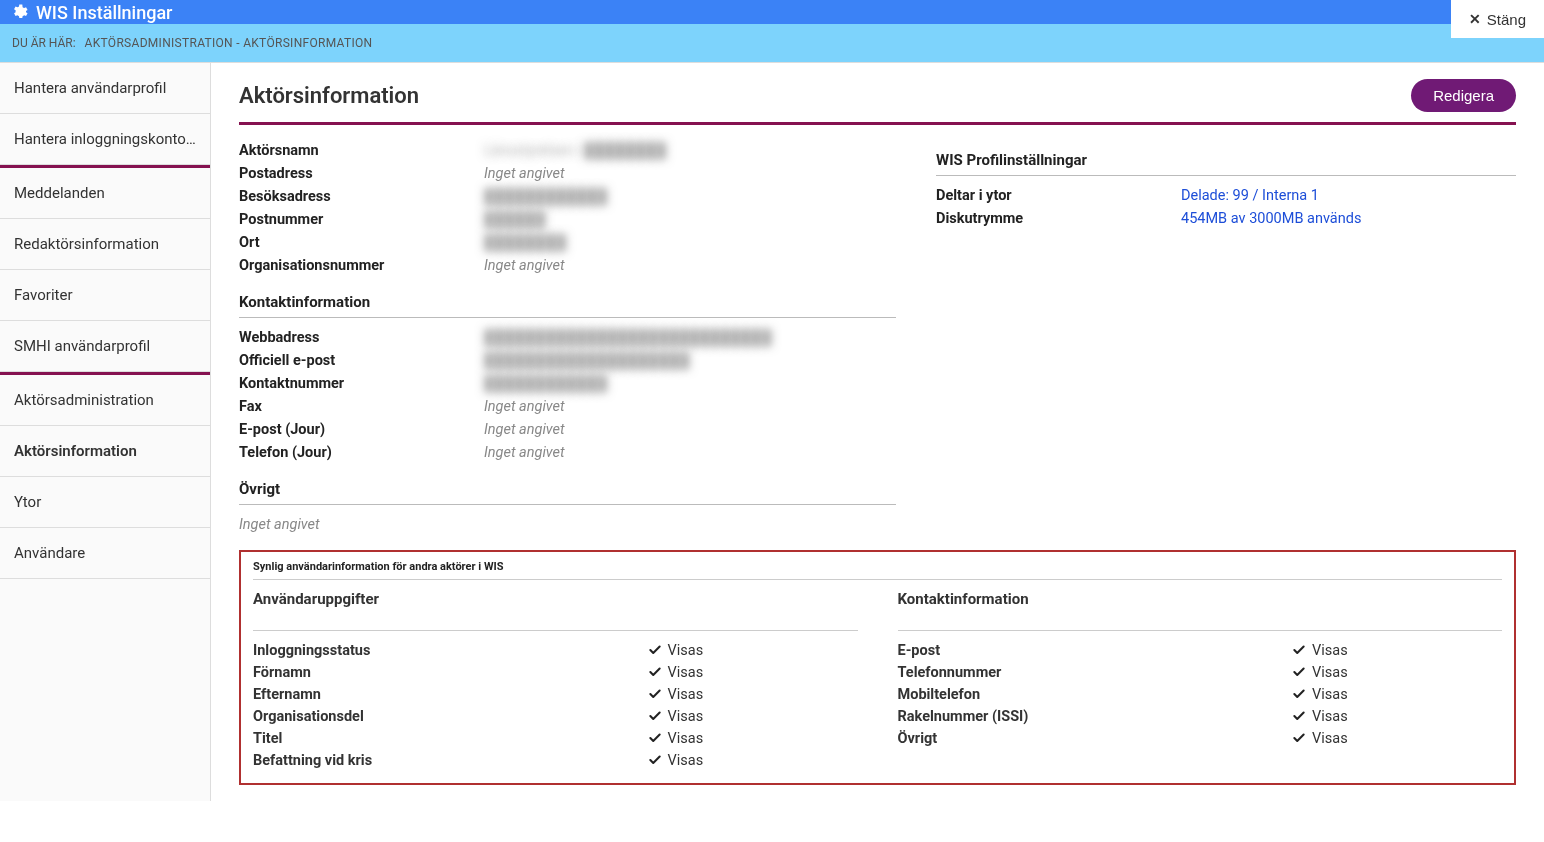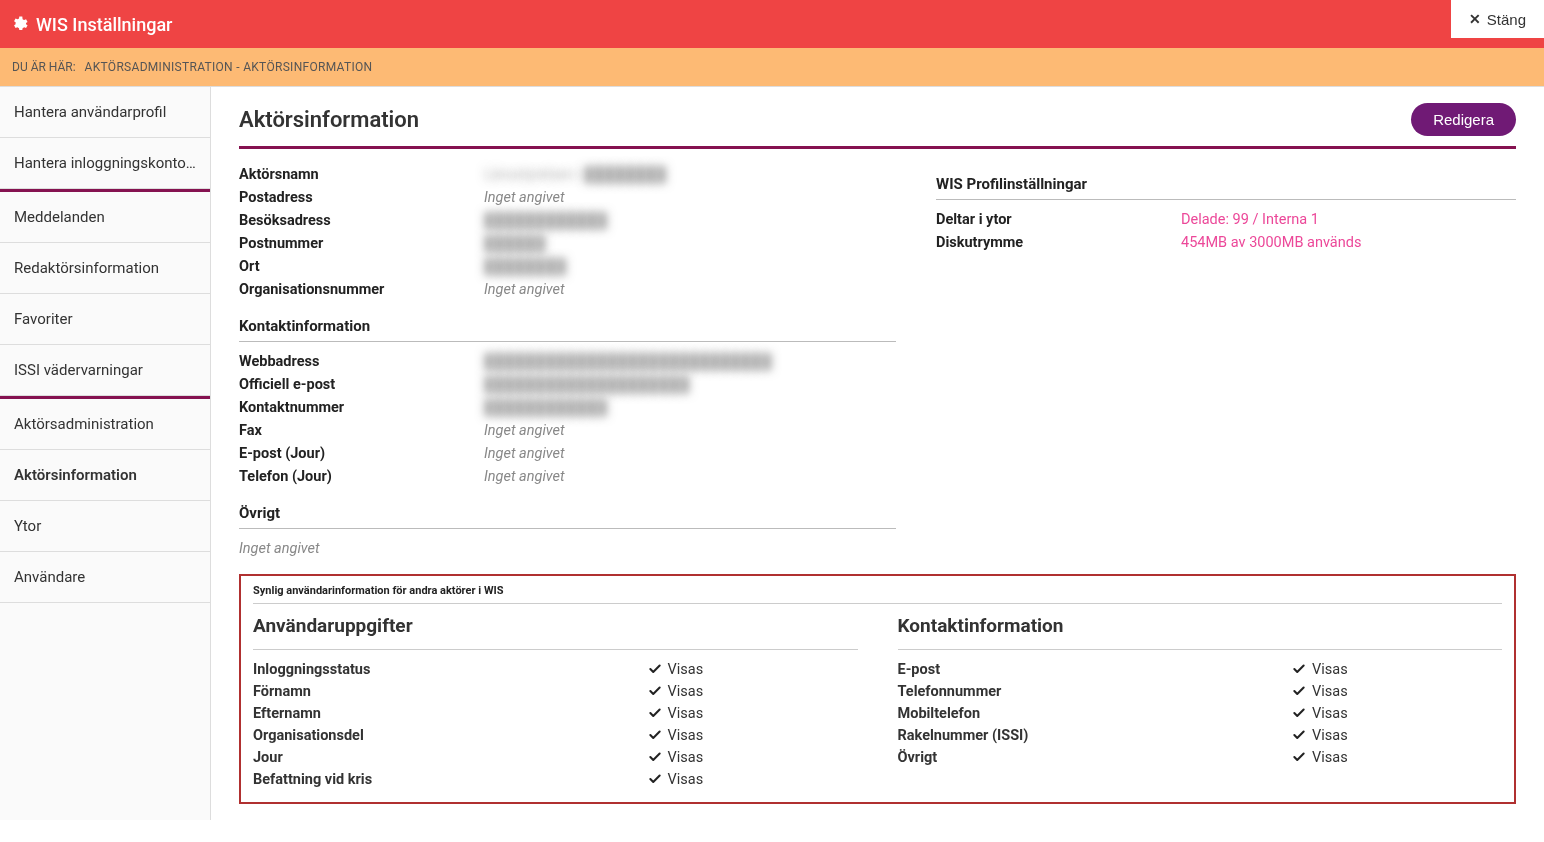--- a/index.html
+++ b/index.html
@@ -4,23 +4,23 @@
 <style>
   * { box-sizing: border-box; margin: 0; padding: 0; }
   body {
     font-family: -apple-system, BlinkMacSystemFont, "Segoe UI", Roboto, Arial, sans-serif;
     font-size: 14px;
     color: #333;
     background: #fff;
     width: 1544px;
   }
   .header {
-    background: #ef4444;
+    background: #3b82f6;
     color: #fff;
-    height: 48px;
+    height: 24px;
     display: flex;
     align-items: center;
     padding-left: 10px;
     position: relative;
   }
   .header .gear {
     margin-right: 8px;
     display: inline-flex;
     align-items: center;
   }
@@ -38,21 +38,21 @@
     border: none;
     padding: 0 18px;
     font-size: 15px;
     cursor: pointer;
     display: flex;
     align-items: center;
     gap: 6px;
   }
   .close-btn .x { font-weight: bold; font-size: 14px; }
   .breadcrumb {
-    background: #fdba74;
+    background: #7dd3fc;
     padding: 12px 12px;
     font-size: 12px;
     color: #555;
     border-bottom: 1px solid #ddd;
   }
   .breadcrumb .prefix { color: #555; }
   .breadcrumb .path { color: #555; letter-spacing: 0.3px; }
   .layout {
     display: flex;
   }
@@ -123,21 +123,21 @@
     padding: 3px 0;
     font-size: 14.5px;
   }
   .kv-row .k {
     width: 245px;
     font-weight: 700;
     color: #222;
   }
   .kv-row .v {
     flex: 1;
-    color: #ec4899;
+    color: #1d4ed8;
   }
   .kv-row .v.muted {
     color: #888;
     font-style: italic;
   }
   .kv-row .v.blur {
     color: transparent;
     text-shadow: 0 0 8px rgba(100,100,100,0.5);
     user-select: none;
   }
@@ -154,23 +154,23 @@
     padding-bottom: 6px;
     margin-bottom: 10px;
   }
   .vis-columns {
     display: flex;
     gap: 40px;
   }
   .vis-col { flex: 1; }
   .vis-subhead {
     font-weight: 700;
-    font-size: 19px;
+    font-size: 15px;
     border-bottom: 1px solid #ccc;
-    padding-bottom: 12px;
+    padding-bottom: 22px;
     margin-bottom: 8px;
   }
   .vis-row {
     display: flex;
     padding: 2.5px 0;
     font-size: 14.5px;
   }
   .vis-row .k {
     flex: 1;
     font-weight: 700;
@@ -210,21 +210,21 @@
   <span class="path">AKTÖRSADMINISTRATION - AKTÖRSINFORMATION</span>
 </div>
 
 <div class="layout">
   <div class="sidebar">
     <div class="sidebar-item"><span>Hantera användarprofil</span></div>
     <div class="sidebar-item"><span>Hantera inloggningskonto…</span></div>
     <div class="sidebar-item section-start"><span>Meddelanden</span></div>
     <div class="sidebar-item"><span>Redaktörsinformation</span></div>
     <div class="sidebar-item"><span>Favoriter</span></div>
-    <div class="sidebar-item"><span>ISSI vädervarningar</span></div>
+    <div class="sidebar-item"><span>SMHI användarprofil</span></div>
     <div class="sidebar-item section-start"><span>Aktörsadministration</span></div>
     <div class="sidebar-item active"><span>Aktörsinformation</span></div>
     <div class="sidebar-item"><span>Ytor</span></div>
     <div class="sidebar-item"><span>Användare</span></div>
   </div>
 
   <div class="main">
     <div class="page-head">
       <div class="page-title">Aktörsinformation</div>
       <button class="edit-btn">Redigera</button>
@@ -354,21 +354,21 @@
                 <span class="v">
                   <span class="checkmark">
                     <svg width="14" height="14" viewBox="0 0 24 24" fill="none" stroke="#222" stroke-width="3.5" stroke-linecap="round" stroke-linejoin="round">
                       <polyline points="20 6 9 17 4 12"></polyline>
                     </svg>
                   </span>
                   <span>Visas</span>
                 </span>
               </div>
               <div class="vis-row">
-                <span class="k">Jour</span>
+                <span class="k">Titel</span>
                 <span class="v">
                   <span class="checkmark">
                     <svg width="14" height="14" viewBox="0 0 24 24" fill="none" stroke="#222" stroke-width="3.5" stroke-linecap="round" stroke-linejoin="round">
                       <polyline points="20 6 9 17 4 12"></polyline>
                     </svg>
                   </span>
                   <span>Visas</span>
                 </span>
               </div>
               <div class="vis-row">

